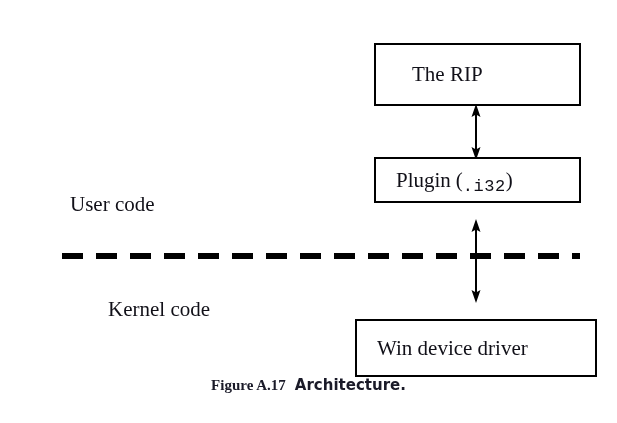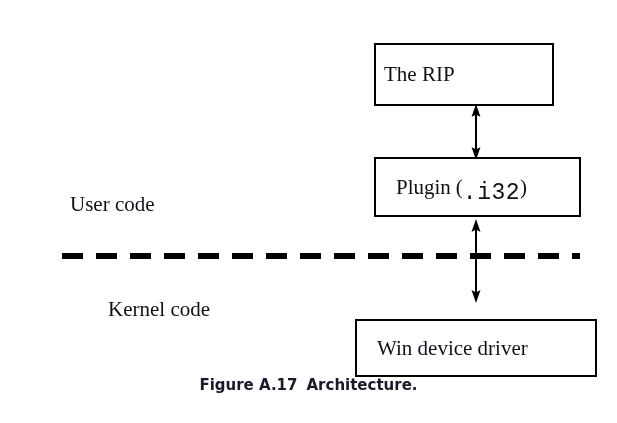--- a/index.html
+++ b/index.html
@@ -36,45 +36,45 @@
     font-family: "Liberation Serif", serif;
     font-size: 21px;
     line-height: 1;
     color: #111018;
     white-space: nowrap;
   }
 
   #box-rip {
     left: 374px;
     top: 43px;
-    width: 180px;
+    width: 207px;
     height: 63px;
-    padding-left: 8px;
+    padding-left: 36px;
   }
 
   #box-plugin {
     left: 374px;
     top: 157px;
     width: 207px;
-    height: 60px;
+    height: 46px;
     padding-left: 20px;
   }
 
   #box-driver {
     left: 355px;
     top: 300px;
     width: 242px;
     height: 58px;
     padding-left: 20px;
     margin-top: 19px;
   }
 
   .mono-ext {
     font-family: "Liberation Mono", monospace;
-    font-size: 23px;
+    font-size: 17px;
     letter-spacing: 0.5px;
     margin-top: 12px;
   }
   .paren {
     font-family: "Liberation Serif", serif;
     font-size: 21px;
   }
   .plugin-label-gap {
     display: inline-block;
     width: 5px;
@@ -131,20 +131,21 @@
     top: 376px;
     width: 617px;
     text-align: center;
     font-family: "DejaVu Sans", sans-serif;
     font-size: 15px;
     color: #1a1a28;
     white-space: nowrap;
   }
   #caption-number {
     font-weight: bold;
+    font-family: Liberation Serif, serif;
   }
   #caption-gap {
     display: inline-block;
     width: 9px;
   }
   #caption-text {
     font-weight: bold;
   }
 </style>
 </head>

